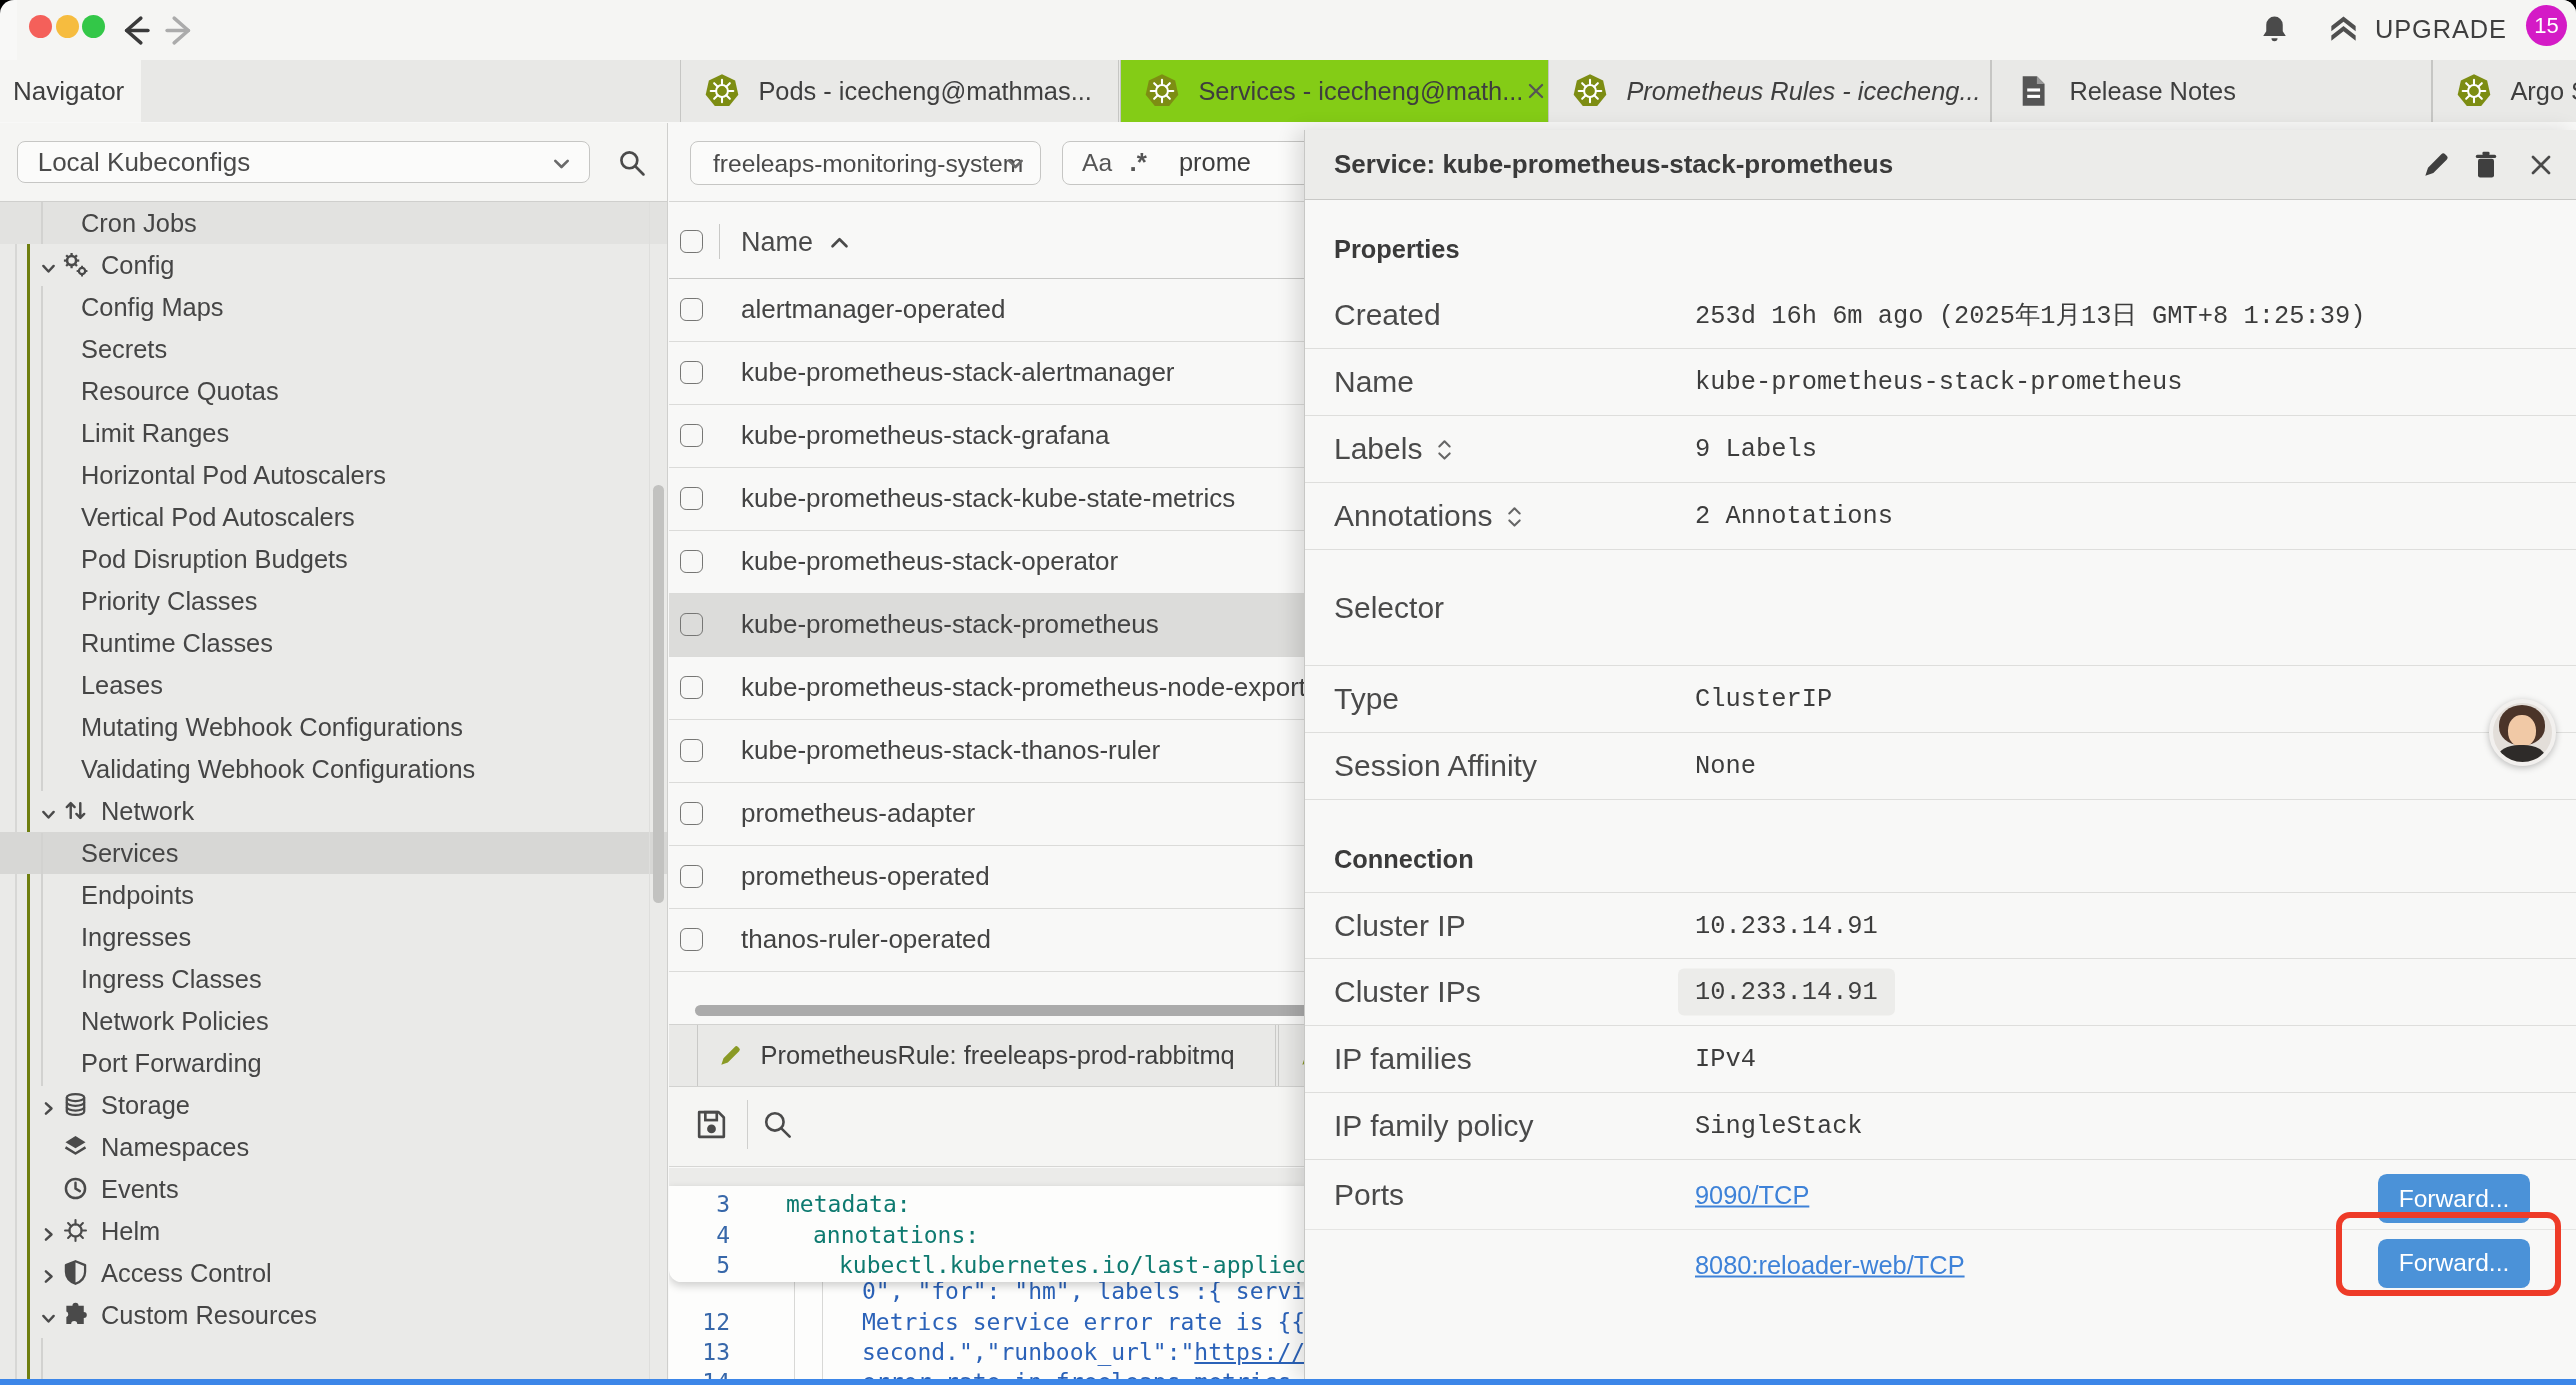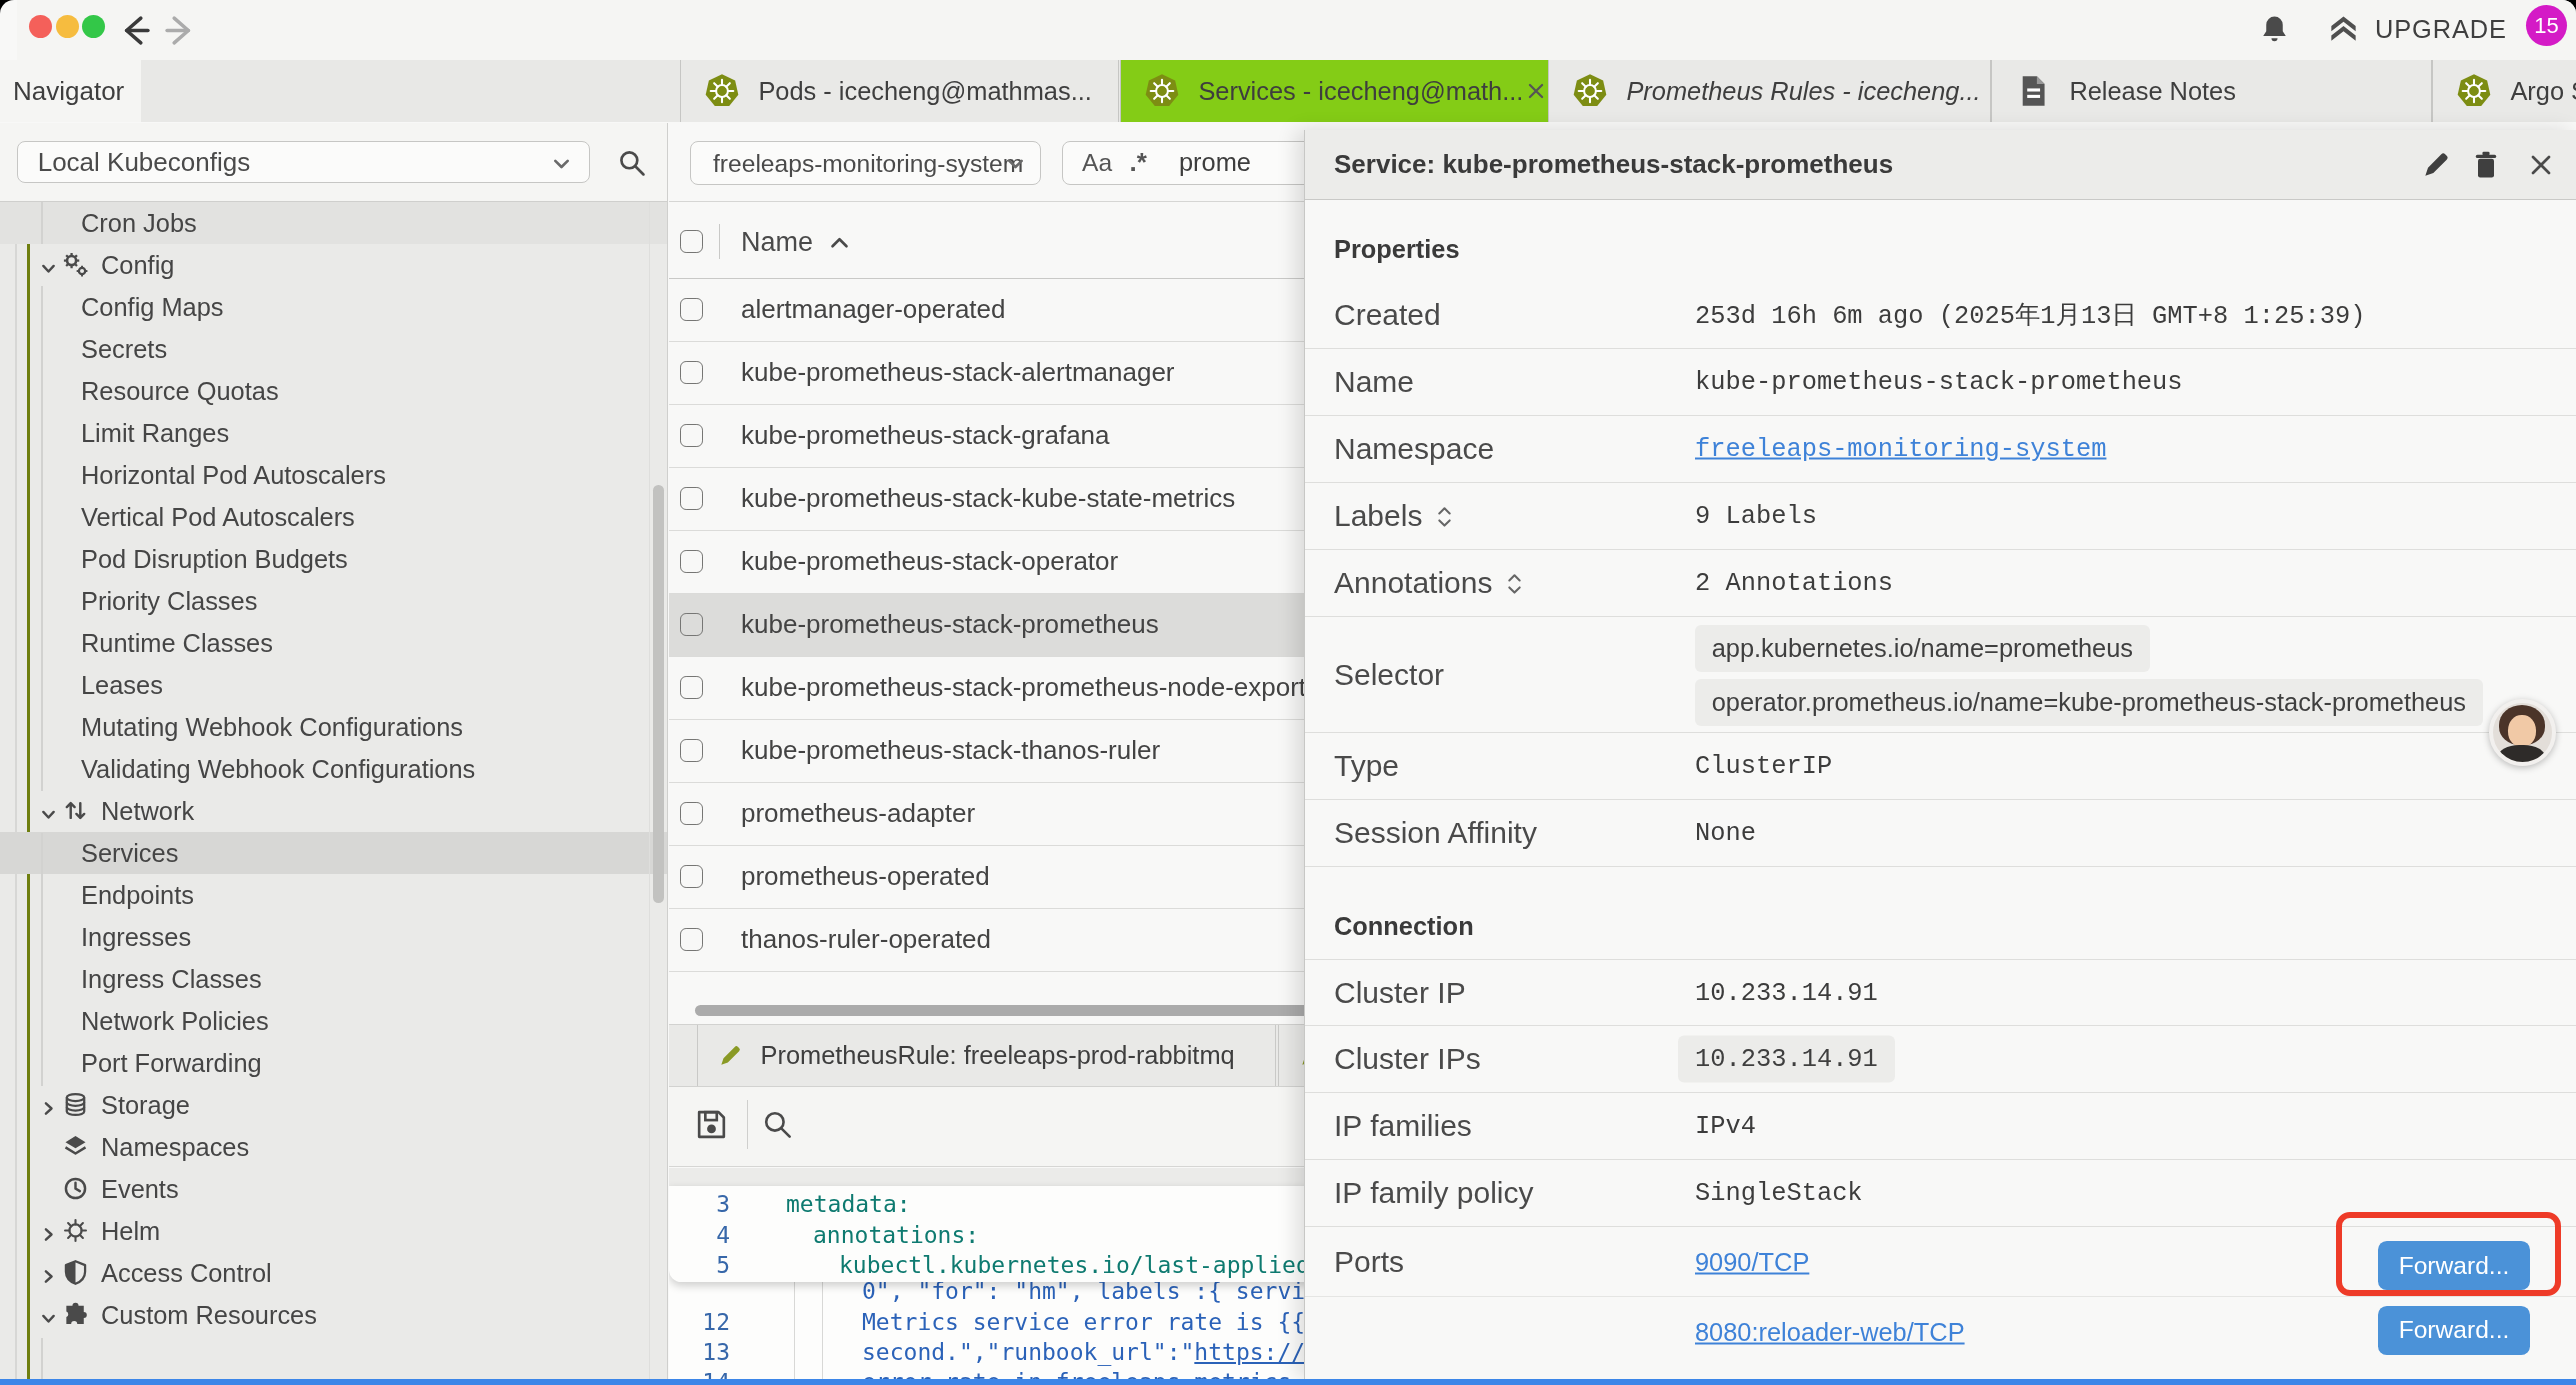--- a/index.html
+++ b/index.html
@@ -598,43 +598,35 @@
     <div class="pheading first">Properties</div>
         <div class="prow" style="height: 67px;">
           <span class="plabel">Created</span>
           <span class="pvalue">253d 16h 6m ago (2025年1月13日 GMT+8 1:25:39)</span>
         </div>
         <div class="prow" style="height: 67px;">
           <span class="plabel">Name</span>
           <span class="pvalue">kube-prometheus-stack-prometheus</span>
         </div>
         <div class="prow" style="height: 67px;">
-          <span class="plabel">Namespace</span>
-          <a class="pvalue link plink">freeleaps-monitoring-system</a>
-        </div>
-        <div class="prow" style="height: 67px;">
           <span class="plabel">Labels<span class="sorticon"><svg viewBox="0 0 22 30">
                 <path d="M5 11 L11 5 L17 11" fill="none" stroke="#666" stroke-width="2.4" stroke-linecap="round" stroke-linejoin="round"></path>
                 <path d="M5 19 L11 25 L17 19" fill="none" stroke="#666" stroke-width="2.4" stroke-linecap="round" stroke-linejoin="round"></path>
               </svg></span></span>
           <span class="pvalue">9 Labels</span>
         </div>
         <div class="prow" style="height: 67px;">
           <span class="plabel">Annotations<span class="sorticon"><svg viewBox="0 0 22 30">
                 <path d="M5 11 L11 5 L17 11" fill="none" stroke="#666" stroke-width="2.4" stroke-linecap="round" stroke-linejoin="round"></path>
                 <path d="M5 19 L11 25 L17 19" fill="none" stroke="#666" stroke-width="2.4" stroke-linecap="round" stroke-linejoin="round"></path>
               </svg></span></span>
           <span class="pvalue">2 Annotations</span>
         </div>
         <div class="prow" style="height: 116px;">
           <span class="plabel">Selector</span>
-          <span class="chipcol">
-            <span class="chip">app.kubernetes.io/name=prometheus</span>
-            <span class="chip">operator.prometheus.io/name=kube-prometheus-stack-prometheus</span>
-          </span>
         </div>
         <div class="prow" style="height: 67px;">
           <span class="plabel">Type</span>
           <span class="pvalue">ClusterIP</span>
         </div>
         <div class="prow" style="height: 67px;">
           <span class="plabel">Session Affinity</span>
           <span class="pvalue">None</span>
         </div>
         <div class="pheading conn">Connection</div>

